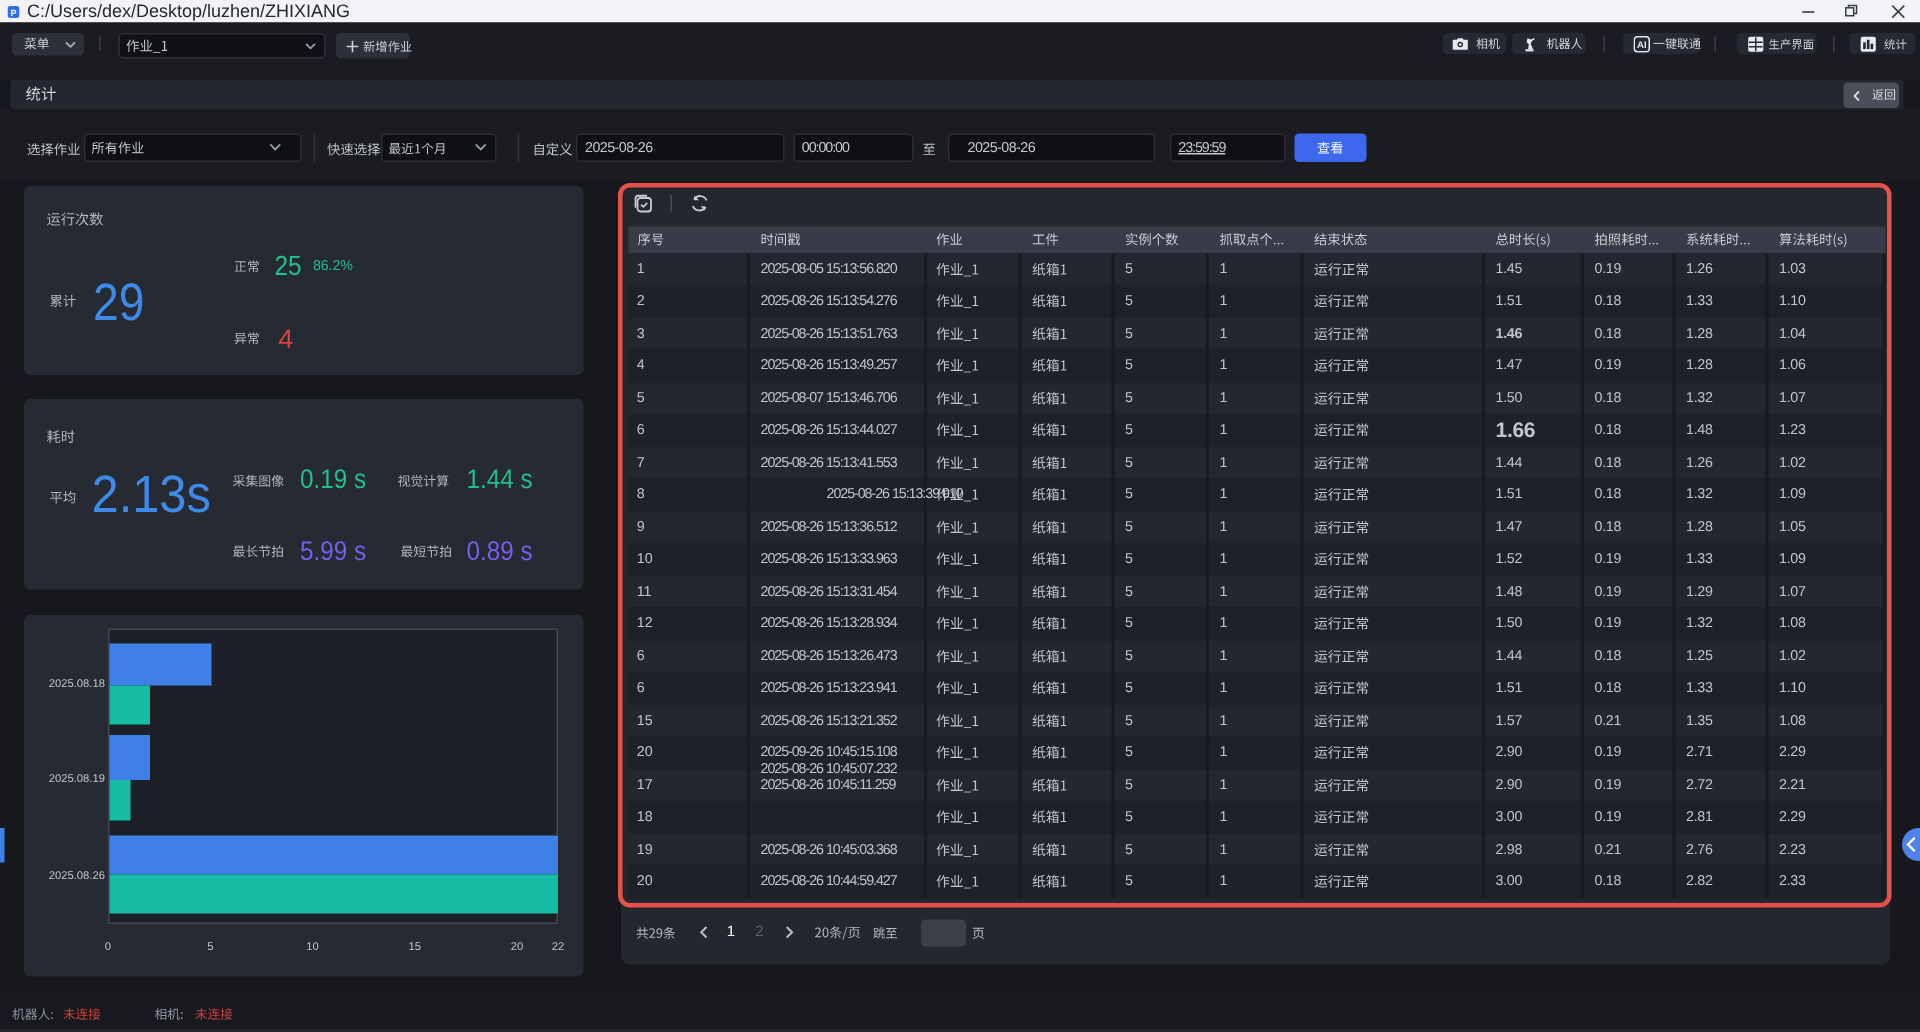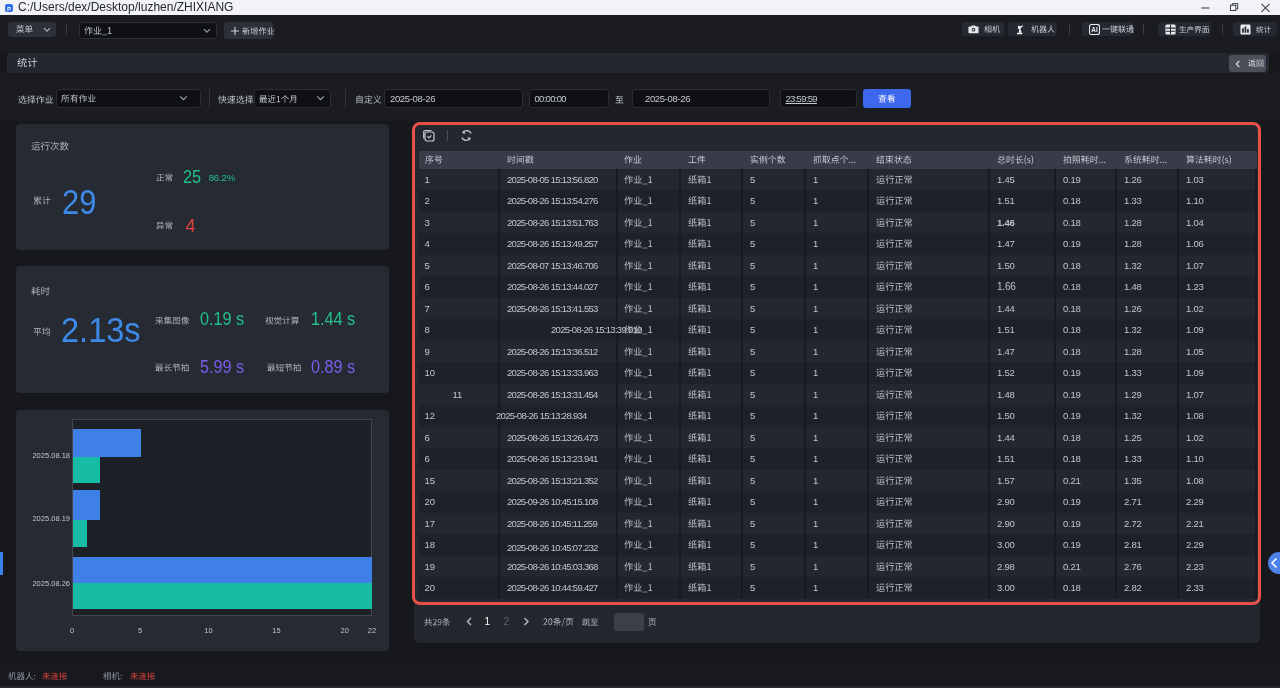--- a/index.html
+++ b/index.html
@@ -869,21 +869,21 @@
       <use href="#s_zxn"></use>
     </g>
   </svg>
 <div style="position:absolute;top:280.2px;font-size:9.50px;line-height:13px;color:#c3c7ce;font-weight:400;white-space:nowrap;opacity:.99;left:750.0px;">5</div>
 <div style="position:absolute;top:280.2px;font-size:9.50px;line-height:13px;color:#c3c7ce;font-weight:400;white-space:nowrap;opacity:.99;left:813.0px;">1</div>
 <svg style="position:absolute;left:876.0px;top:280.2px;overflow:visible" width="36.8" height="13">
     <g transform="translate(0,10.00) scale(0.01840)" fill="#c3c7ce">
       <use href="#s_yxzc"></use>
     </g>
   </svg>
-<div style="position:absolute;top:280.2px;font-size:10px;line-height:13px;color:#c3c7ce;font-weight:400;white-space:nowrap;opacity:.99;letter-spacing:-0.20px;left:997.0px;">1.66</div>
+<div style="position:absolute;top:280.2px;font-size:14px;line-height:13px;color:#c3c7ce;font-weight:700;white-space:nowrap;opacity:.99;letter-spacing:-0.20px;left:997.0px;">1.66</div>
 <div style="position:absolute;top:280.2px;font-size:9.50px;line-height:13px;color:#c3c7ce;font-weight:400;white-space:nowrap;opacity:.99;letter-spacing:-0.20px;left:1063.0px;">0.18</div>
 <div style="position:absolute;top:280.2px;font-size:9.50px;line-height:13px;color:#c3c7ce;font-weight:400;white-space:nowrap;opacity:.99;letter-spacing:-0.20px;left:1124.0px;">1.48</div>
 <div style="position:absolute;top:280.2px;font-size:9.50px;line-height:13px;color:#c3c7ce;font-weight:400;white-space:nowrap;opacity:.99;letter-spacing:-0.20px;left:1186.0px;">1.23</div>
 <div style="position:absolute;left:419px;top:297.5px;width:838px;height:21.5px;background:#171a1f;"></div>
 <div style="position:absolute;left:419px;top:297.5px;width:79px;height:21.5px;background:#232730;"></div>
 <div style="position:absolute;left:500px;top:297.5px;width:116px;height:21.5px;background:#232730;"></div>
 <div style="position:absolute;left:618px;top:297.5px;width:61px;height:21.5px;background:#232730;"></div>
 <div style="position:absolute;left:681px;top:297.5px;width:60px;height:21.5px;background:#232730;"></div>
 <div style="position:absolute;left:743px;top:297.5px;width:61px;height:21.5px;background:#232730;"></div>
 <div style="position:absolute;left:806px;top:297.5px;width:61px;height:21.5px;background:#232730;"></div>
@@ -1025,21 +1025,21 @@
 <div style="position:absolute;left:500px;top:383.5px;width:116px;height:21.5px;background:#232730;"></div>
 <div style="position:absolute;left:618px;top:383.5px;width:61px;height:21.5px;background:#232730;"></div>
 <div style="position:absolute;left:681px;top:383.5px;width:60px;height:21.5px;background:#232730;"></div>
 <div style="position:absolute;left:743px;top:383.5px;width:61px;height:21.5px;background:#232730;"></div>
 <div style="position:absolute;left:806px;top:383.5px;width:61px;height:21.5px;background:#232730;"></div>
 <div style="position:absolute;left:869px;top:383.5px;width:119px;height:21.5px;background:#232730;"></div>
 <div style="position:absolute;left:990px;top:383.5px;width:64px;height:21.5px;background:#232730;"></div>
 <div style="position:absolute;left:1056px;top:383.5px;width:59px;height:21.5px;background:#232730;"></div>
 <div style="position:absolute;left:1117px;top:383.5px;width:60px;height:21.5px;background:#232730;"></div>
 <div style="position:absolute;left:1179px;top:383.5px;width:76px;height:21.5px;background:#232730;"></div>
-<div style="position:absolute;top:387.8px;font-size:9.50px;line-height:13px;color:#c3c7ce;font-weight:400;white-space:nowrap;opacity:.99;left:424.5px;margin-left:28px;">11</div>
+<div style="position:absolute;top:387.8px;font-size:9.50px;line-height:13px;color:#c3c7ce;font-weight:400;white-space:nowrap;opacity:.99;left:424.5px;">11</div>
 <div style="position:absolute;top:387.8px;font-size:9.50px;line-height:13px;color:#c3c7ce;font-weight:400;white-space:nowrap;opacity:.99;letter-spacing:-0.70px;left:507.0px;">2025-08-26  15:13:31.454</div>
 <svg style="position:absolute;left:624.0px;top:387.8px;overflow:visible" width="28.6" height="13">
     <g transform="translate(0,10.00) scale(0.01840)" fill="#c3c7ce">
       <use href="#s_job"></use>
     </g>
   </svg>
 <svg style="position:absolute;left:688.0px;top:387.8px;overflow:visible" width="23.5" height="13">
     <g transform="translate(0,10.00) scale(0.01840)" fill="#c3c7ce">
       <use href="#s_zxn"></use>
     </g>
@@ -1061,21 +1061,21 @@
 <div style="position:absolute;left:618px;top:405px;width:61px;height:21.5px;background:#1d2128;"></div>
 <div style="position:absolute;left:681px;top:405px;width:60px;height:21.5px;background:#1d2128;"></div>
 <div style="position:absolute;left:743px;top:405px;width:61px;height:21.5px;background:#1d2128;"></div>
 <div style="position:absolute;left:806px;top:405px;width:61px;height:21.5px;background:#1d2128;"></div>
 <div style="position:absolute;left:869px;top:405px;width:119px;height:21.5px;background:#1d2128;"></div>
 <div style="position:absolute;left:990px;top:405px;width:64px;height:21.5px;background:#1d2128;"></div>
 <div style="position:absolute;left:1056px;top:405px;width:59px;height:21.5px;background:#1d2128;"></div>
 <div style="position:absolute;left:1117px;top:405px;width:60px;height:21.5px;background:#1d2128;"></div>
 <div style="position:absolute;left:1179px;top:405px;width:76px;height:21.5px;background:#1d2128;"></div>
 <div style="position:absolute;top:409.2px;font-size:9.50px;line-height:13px;color:#c3c7ce;font-weight:400;white-space:nowrap;opacity:.99;left:424.5px;">12</div>
-<div style="position:absolute;top:409.2px;font-size:9.50px;line-height:13px;color:#c3c7ce;font-weight:400;white-space:nowrap;opacity:.99;letter-spacing:-0.70px;left:496px;">2025-08-26  15:13:28.934</div>
+<div style="position:absolute;top:409.2px;font-size:9.50px;line-height:13px;color:#c3c7ce;font-weight:400;white-space:nowrap;opacity:.99;letter-spacing:-0.70px;left:507.0px;">2025-08-26  15:13:28.934</div>
 <svg style="position:absolute;left:624.0px;top:409.2px;overflow:visible" width="28.6" height="13">
     <g transform="translate(0,10.00) scale(0.01840)" fill="#c3c7ce">
       <use href="#s_job"></use>
     </g>
   </svg>
 <svg style="position:absolute;left:688.0px;top:409.2px;overflow:visible" width="23.5" height="13">
     <g transform="translate(0,10.00) scale(0.01840)" fill="#c3c7ce">
       <use href="#s_zxn"></use>
     </g>
   </svg>
@@ -1271,21 +1271,21 @@
 <div style="position:absolute;left:618px;top:534px;width:61px;height:21.5px;background:#1d2128;"></div>
 <div style="position:absolute;left:681px;top:534px;width:60px;height:21.5px;background:#1d2128;"></div>
 <div style="position:absolute;left:743px;top:534px;width:61px;height:21.5px;background:#1d2128;"></div>
 <div style="position:absolute;left:806px;top:534px;width:61px;height:21.5px;background:#1d2128;"></div>
 <div style="position:absolute;left:869px;top:534px;width:119px;height:21.5px;background:#1d2128;"></div>
 <div style="position:absolute;left:990px;top:534px;width:64px;height:21.5px;background:#1d2128;"></div>
 <div style="position:absolute;left:1056px;top:534px;width:59px;height:21.5px;background:#1d2128;"></div>
 <div style="position:absolute;left:1117px;top:534px;width:60px;height:21.5px;background:#1d2128;"></div>
 <div style="position:absolute;left:1179px;top:534px;width:76px;height:21.5px;background:#1d2128;"></div>
 <div style="position:absolute;top:538.2px;font-size:9.50px;line-height:13px;color:#c3c7ce;font-weight:400;white-space:nowrap;opacity:.99;left:424.5px;">18</div>
-<div style="position:absolute;top:541px;font-size:9.50px;line-height:13px;color:#c3c7ce;font-weight:400;white-space:nowrap;opacity:.99;letter-spacing:-0.70px;left:507.0px;">2025-08-26  10:45:07.232</div>
+<div style="position:absolute;top:506px;font-size:9.50px;line-height:13px;color:#c3c7ce;font-weight:400;white-space:nowrap;opacity:.99;letter-spacing:-0.70px;left:507.0px;">2025-08-26  10:45:07.232</div>
 <svg style="position:absolute;left:624.0px;top:538.2px;overflow:visible" width="28.6" height="13">
     <g transform="translate(0,10.00) scale(0.01840)" fill="#c3c7ce">
       <use href="#s_job"></use>
     </g>
   </svg>
 <svg style="position:absolute;left:688.0px;top:538.2px;overflow:visible" width="23.5" height="13">
     <g transform="translate(0,10.00) scale(0.01840)" fill="#c3c7ce">
       <use href="#s_zxn"></use>
     </g>
   </svg>

